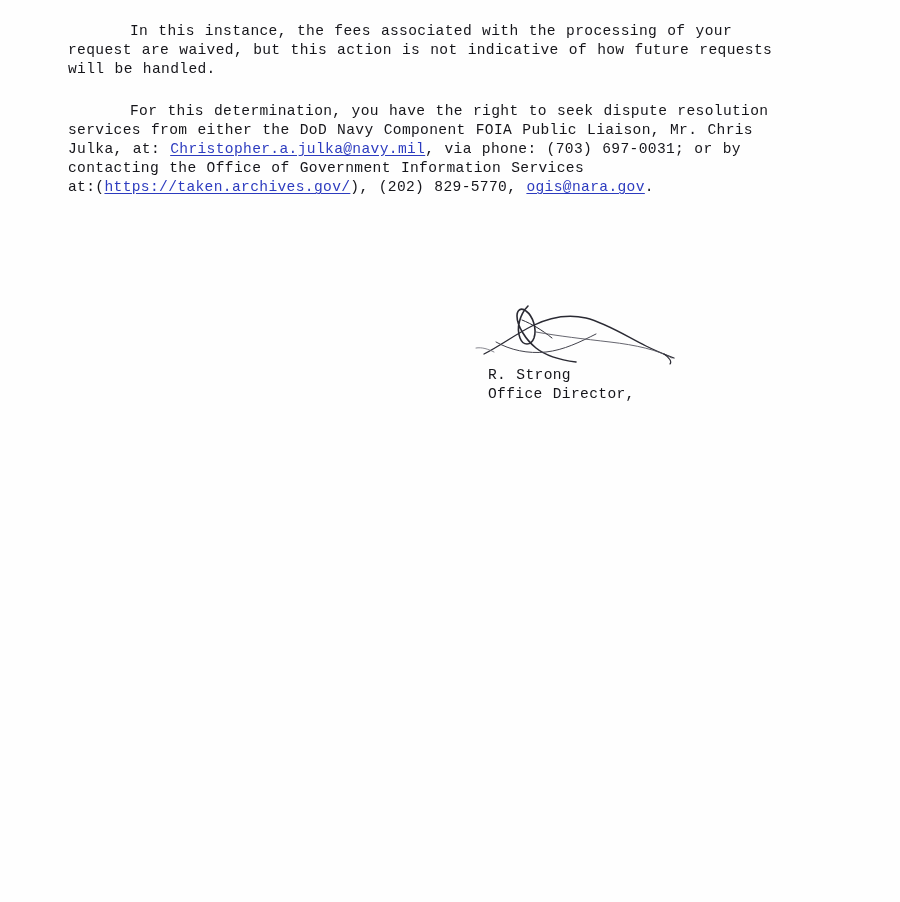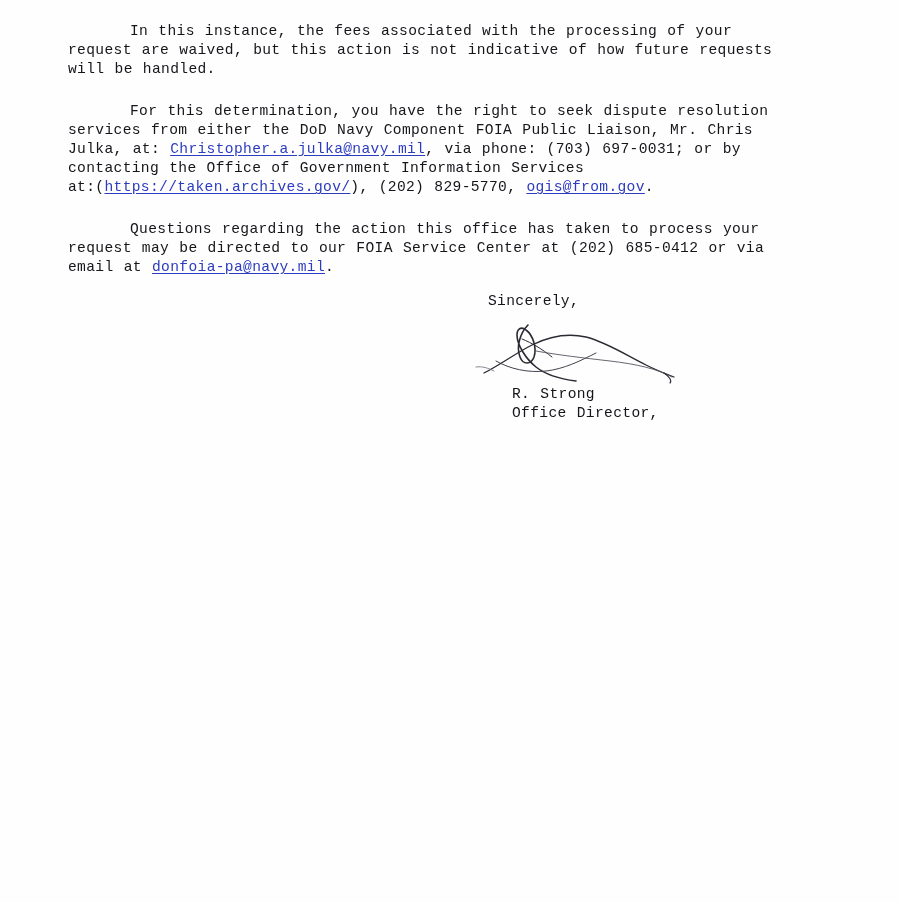--- a/index.html
+++ b/index.html
@@ -67,49 +67,44 @@
     margin: 10px 0 2px -4px;
   }
   .signature-art svg {
     position: absolute;
     left: -8px;
     top: 0;
     overflow: visible;
   }
   .sig-name-group {
     margin-top: 0px;
-    margin-left: 24px;
   }
 </style>
 </head>
 <body>
 
 <div class="page">
 
   <div class="doc-body">
 
     <p class="para"><span class="indent"></span><span>In this instance, the fees associated with the processing of your
 request are waived, but this action is not indicative of how future requests
 will be handled.</span></p>
 
     <p class="para"><span class="indent"></span><span>For this determination, you have the right to seek dispute resolution
 services from either the DoD Navy Component FOIA Public Liaison, Mr. Chris
 Julka, at: </span><a class="link" href="#">Christopher.a.julka@navy.mil</a><span>, via phone: (703) 697-0031; or by
 contacting the Office of Government Information Services
-at:(</span><a class="link" href="#">https://taken.archives.gov/</a><span>), (202) 829-5770, </span><a class="link" href="#">ogis@from.gov</a><span>.</span></p>
+at:(</span><a class="link" href="#">https://taken.archives.gov/</a><span>), (202) 829-5770, </span><a class="link" href="#">ogis@nara.gov</a><span>.</span></p>
 
-    <p class="para"><span class="indent"></span><span>Questions regarding the action this office has taken to process your
-request may be directed to our FOIA Service Center at (202) 685-0412 or via
-email at </span><a class="link" href="#">donfoia-pa@navy.mil</a><span>.</span></p>
 
   </div>
 
   <div class="sig-block">
 
-    <div class="sig-line">Sincerely,</div>
 
     <div class="signature-art">
       <svg width="230" height="62" viewBox="0 0 230 62" fill="none" xmlns="http://www.w3.org/2000/svg" aria-hidden="true">
         <path d="M52 4 C44 12, 40 26, 44 36 C47 44, 55 44, 58 36 C61 27, 57 14, 50 9 C45 5, 41 8, 41 14 C41 24, 50 38, 60 46 C70 54, 84 58, 100 60" stroke="#2a2a33" stroke-width="1.6" stroke-linecap="round"></path>
         <path d="M8 52 C24 44, 40 32, 56 24 C74 15, 92 12, 110 16 C130 21, 150 34, 170 44 C180 49, 190 53, 198 56" stroke="#2a2a33" stroke-width="1.3" stroke-linecap="round"></path>
         <path d="M20 40 C34 48, 52 52, 70 50 C88 48, 104 40, 120 32" stroke="#43434d" stroke-width="1.0" stroke-linecap="round"></path>
         <path d="M46 18 C56 22, 66 28, 76 36" stroke="#2a2a33" stroke-width="1.0" stroke-linecap="round"></path>
         <path d="M60 30 C82 34, 108 37, 134 40 C160 43, 182 48, 196 56" stroke="#55555f" stroke-width="0.9" stroke-linecap="round"></path>
         <path d="M0 46 C6 45, 12 47, 18 50" stroke="#6a6a74" stroke-width="0.8" stroke-linecap="round"></path>
         <path d="M188 52 C194 56, 196 60, 194 62" stroke="#2a2a33" stroke-width="1.1" stroke-linecap="round"></path>

